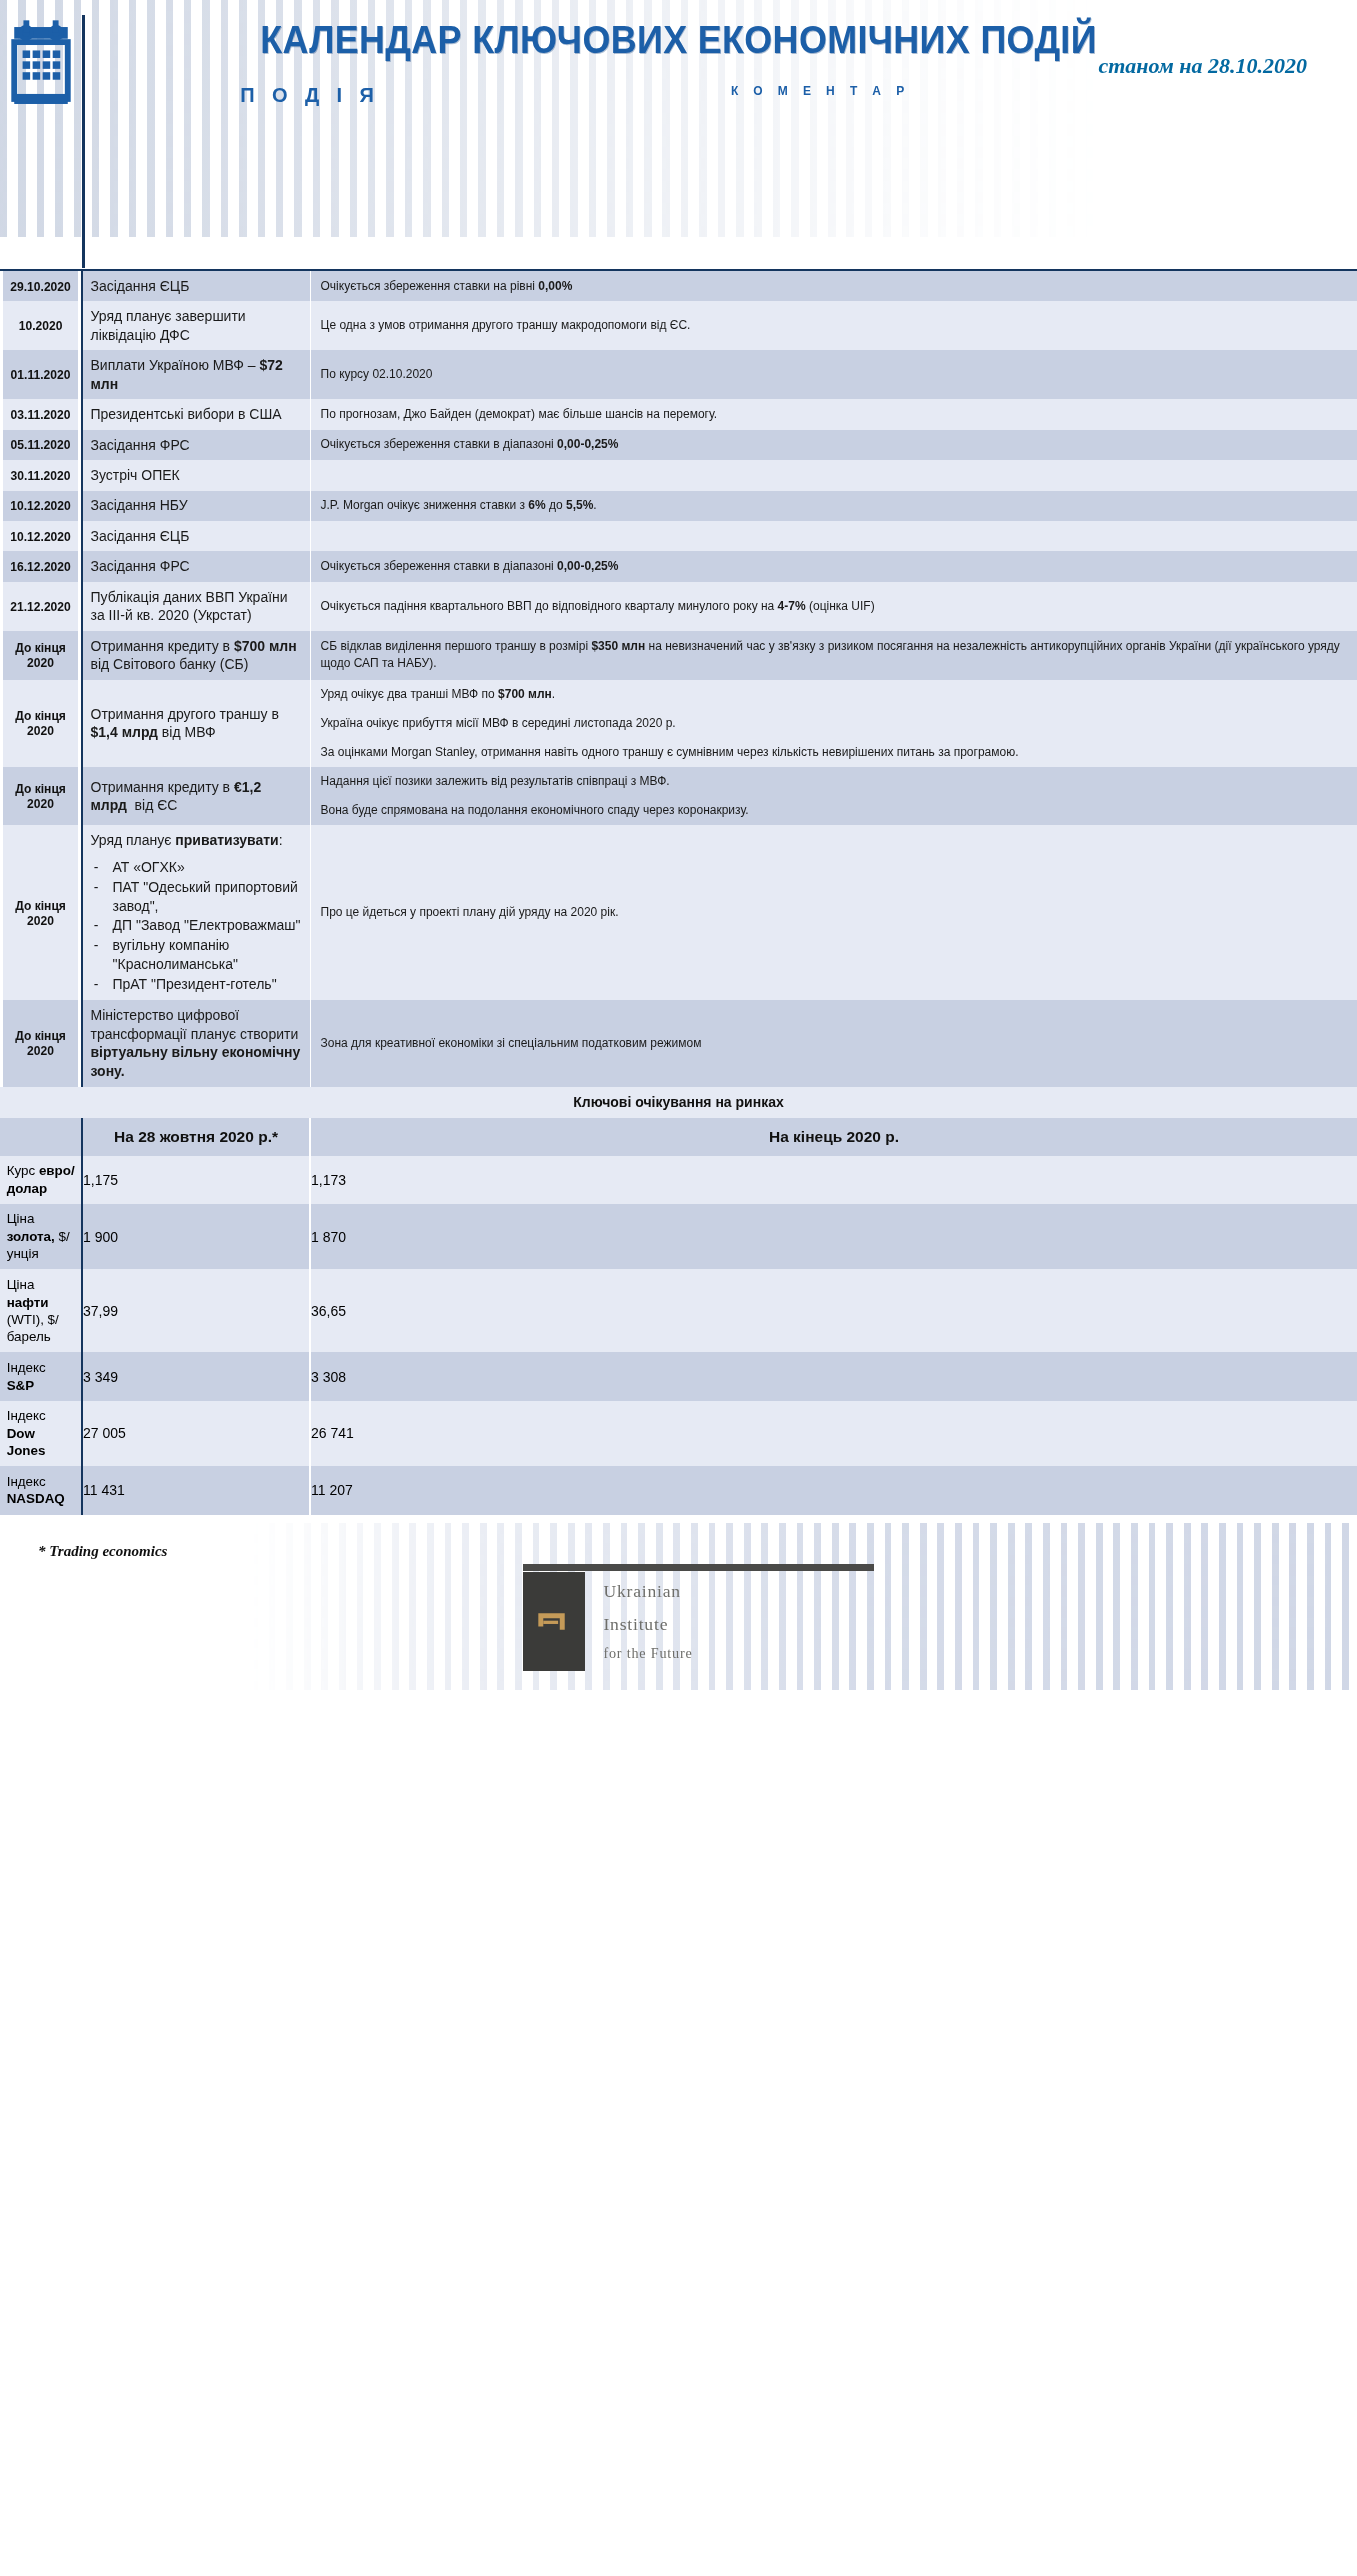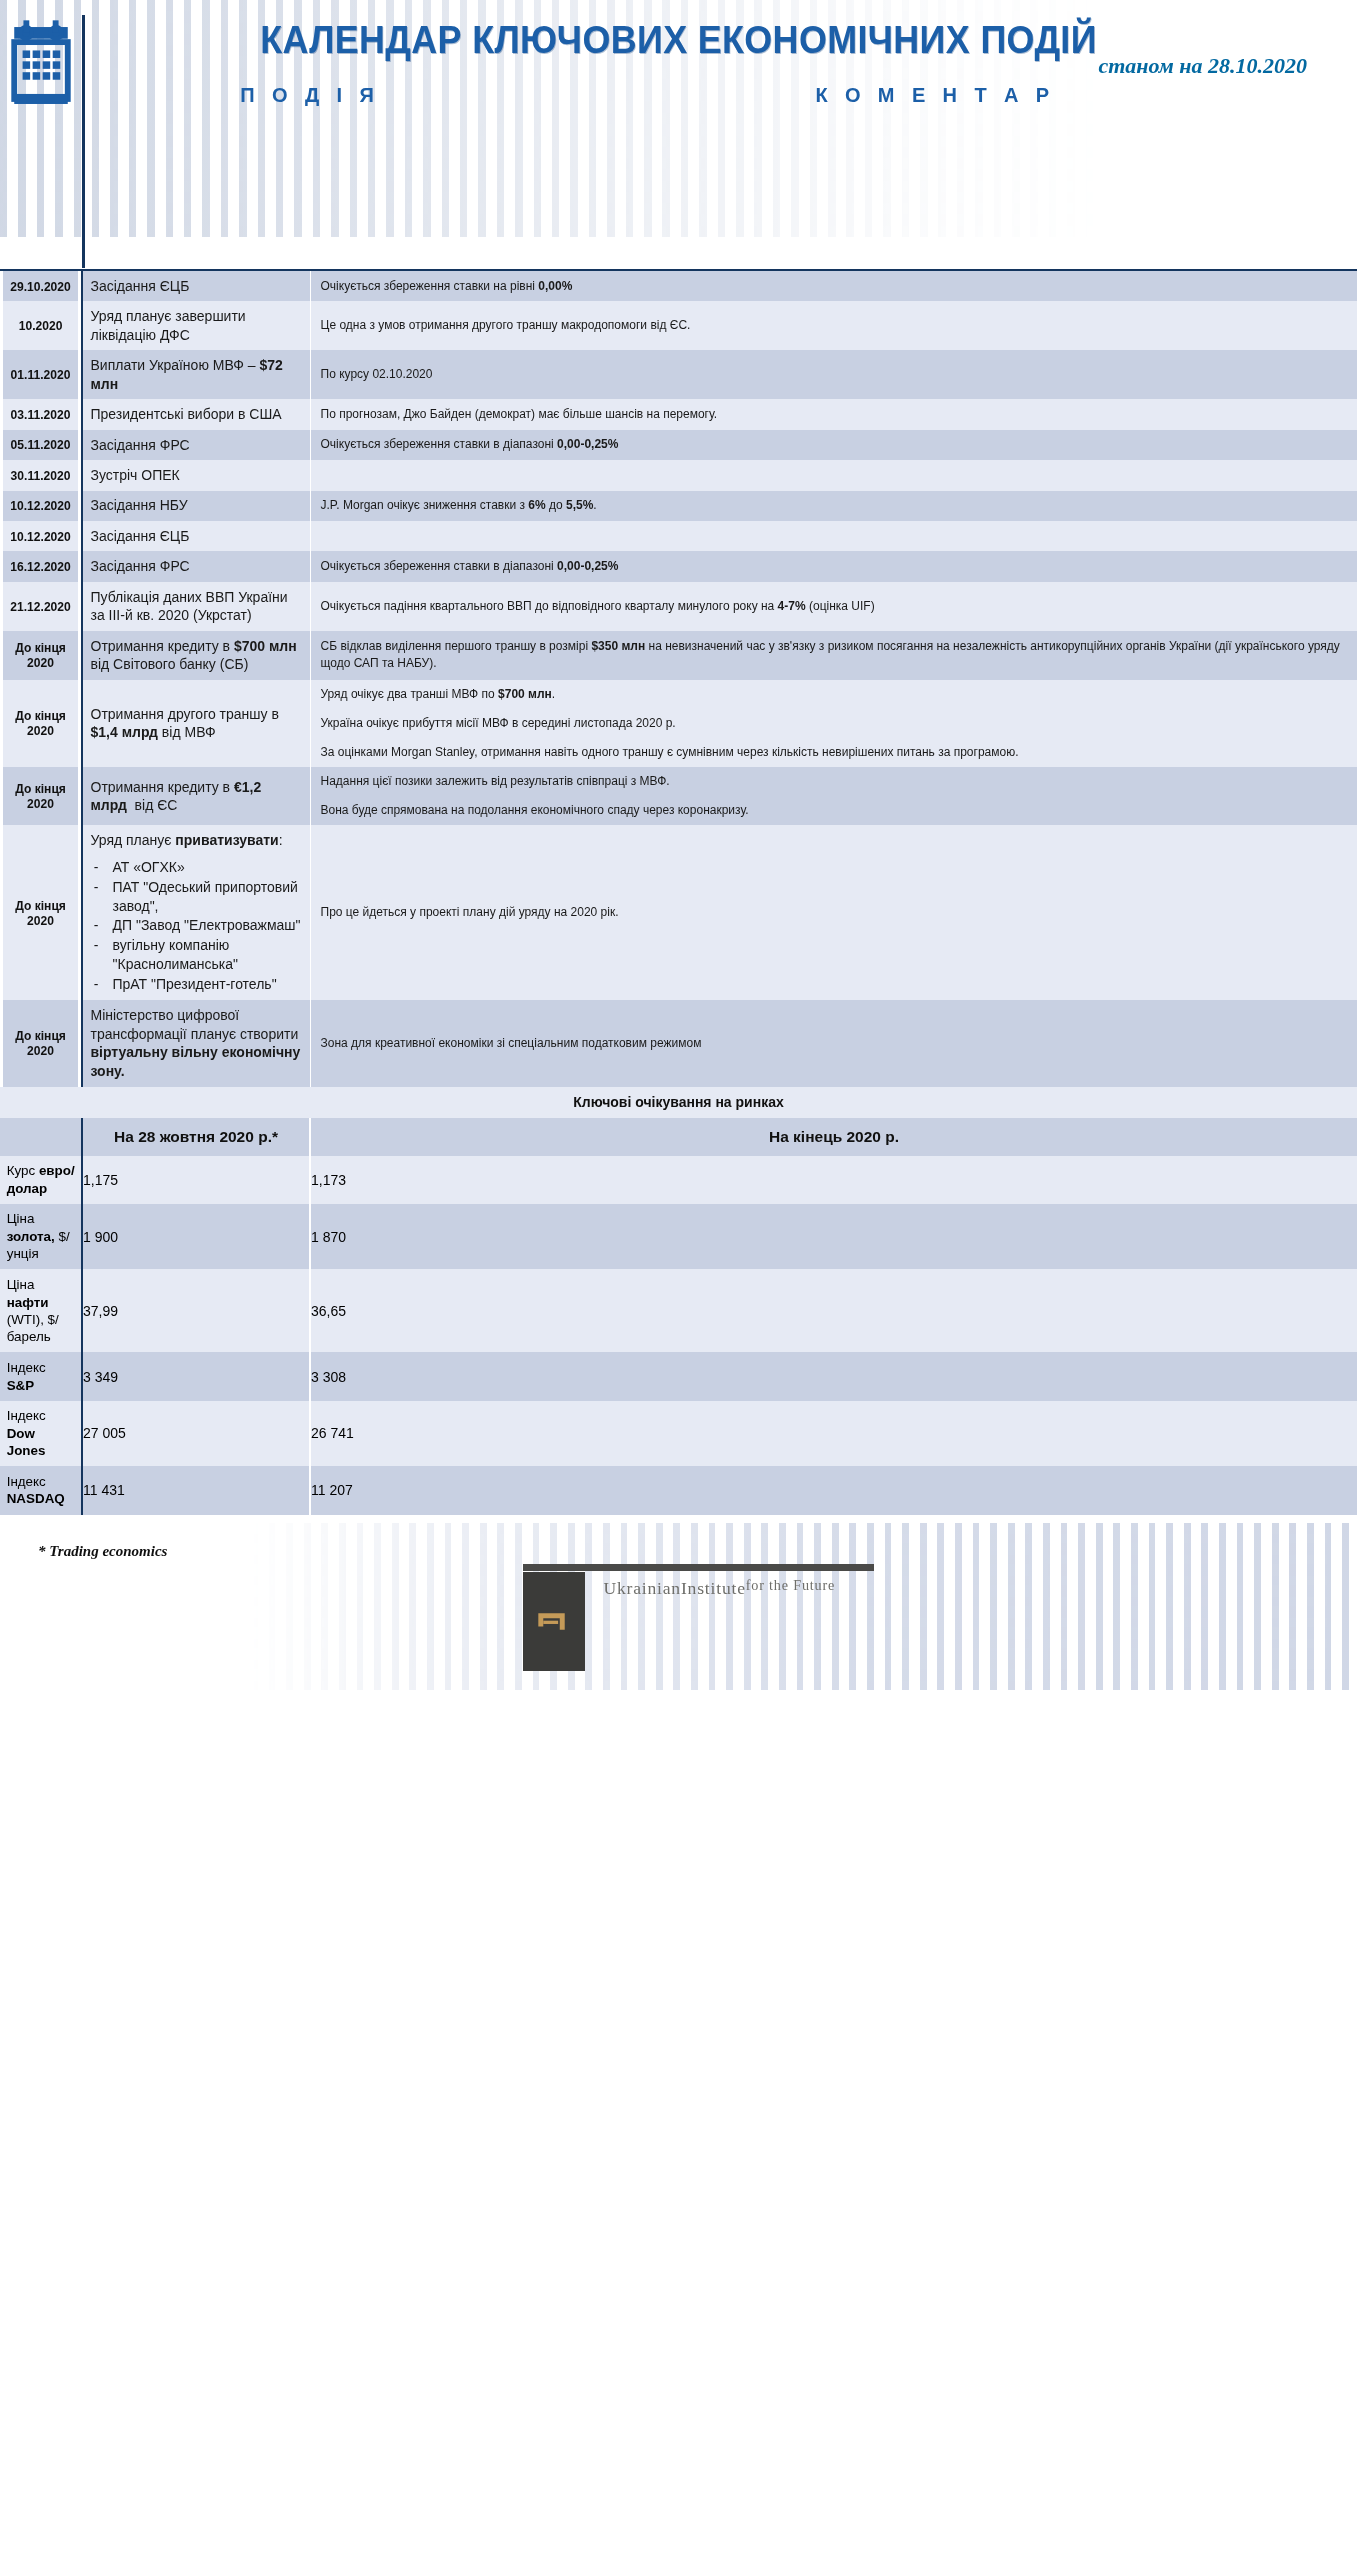--- a/index.html
+++ b/index.html
@@ -54,23 +54,23 @@
     text-align: center;
     font-weight: bold;
     font-size: 20px;
     letter-spacing: 5.9px;
     color: #1c5fa8;
   }
   .col-head-comment {
     position: absolute;
     left: 586px; top: 84px;
     width: 469px;
-    text-align: right;
-    font-weight: bold;
-    font-size: 20px;
+    text-align: center;
+    font-weight: bold;
+    font-size: 12px;
     letter-spacing: 5.9px;
     color: #1c5fa8;
   }
   .cal-icon {
     position: absolute;
     left: 10px; top: 16.7px;
   }
   .header-rule {
     position: absolute;
     left: 0; right: 0; bottom: 0;
@@ -206,21 +206,21 @@
     width: 351px; height: 7.5px;
     background: #4a4a48;
   }
   .logo-mark {
     width: 62px; height: 99px;
     background: #3b3b39;
     display: flex; align-items: center; justify-content: center;
   }
   .logo-text {
     padding-left: 18.4px;
-    display: flex; justify-content: center;
+    display: flex; flex-direction: column; justify-content: center;
     color: #6e6e6a;
     font-family: "Liberation Serif", serif;
     font-size: 14.2px;
     letter-spacing: 0.8px;
     line-height: 1.85;
   }
   .logo-text span { white-space: nowrap; }
   .logo-text .cap { font-size: 17.6px; }
 </style>
 </head>

